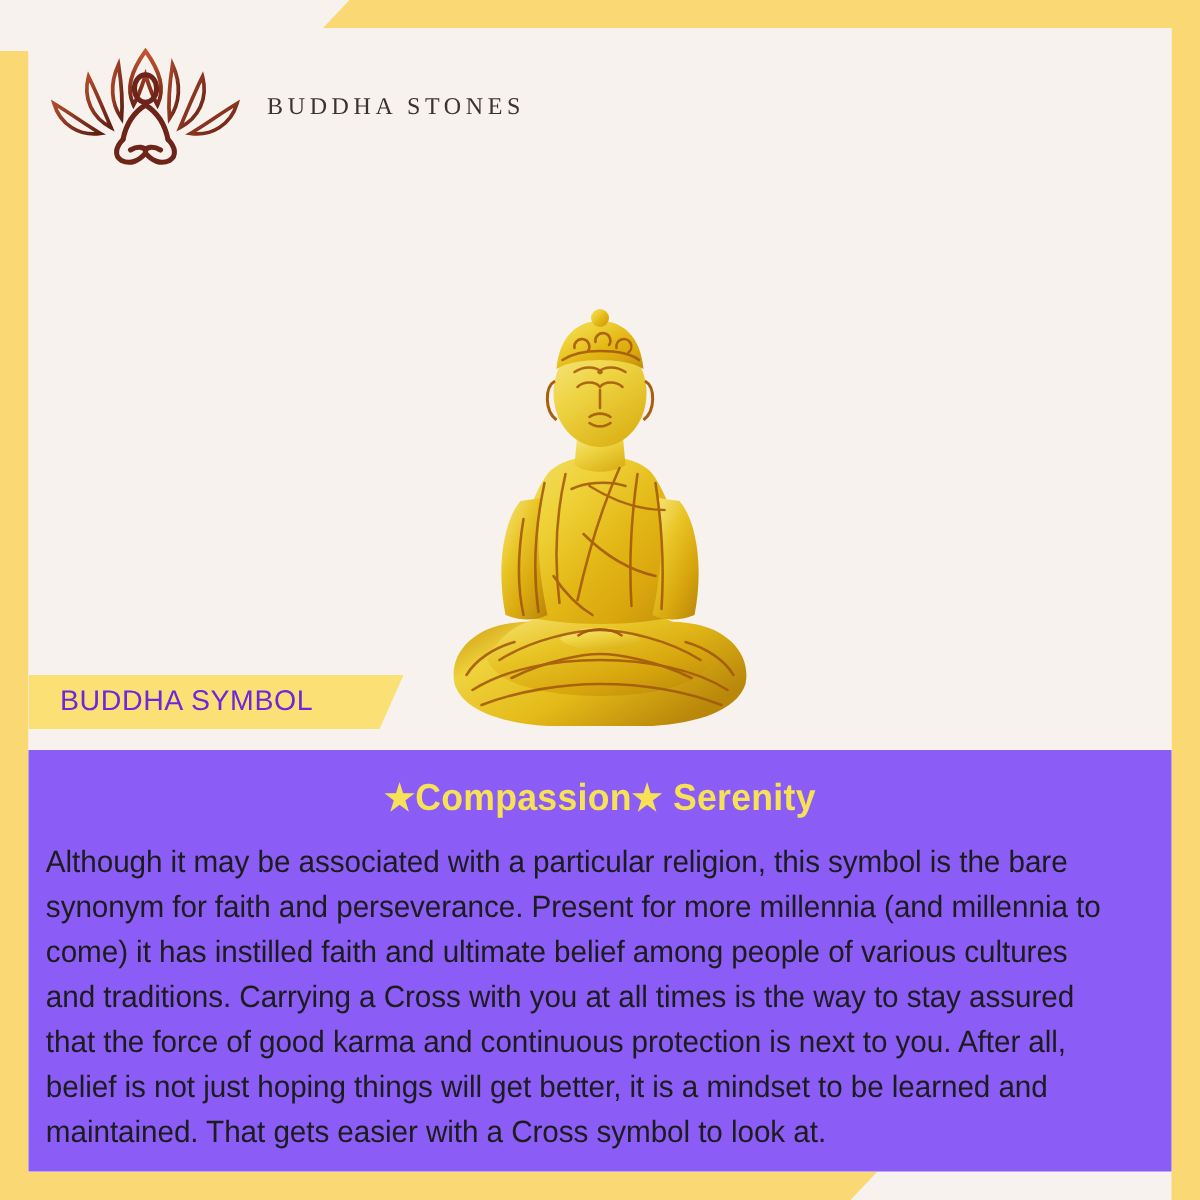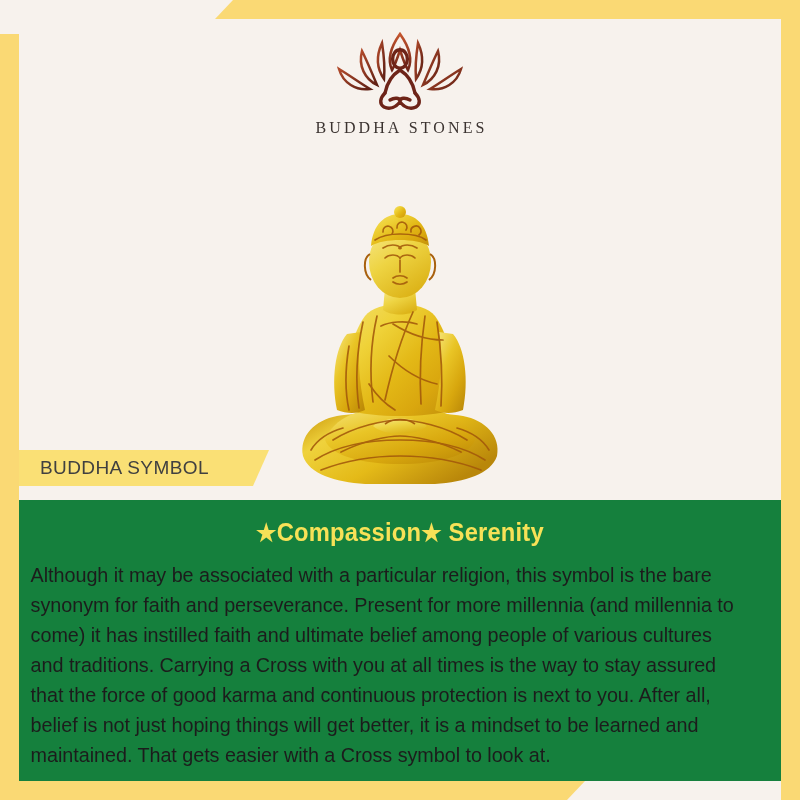--- a/index.html
+++ b/index.html
@@ -68,21 +68,21 @@
     background: #F7F2ED;
   }
 
   
   .logo-block {
     position: absolute;
     top: 6px;
     left: 0;
     right: 0;
     display: flex;
-    flex-direction: column;
+    flex-direction: row;
     align-items: center;
   }
   .logo-mark {
     width: 156px;
     height: 92px;
     display: block;
   }
   .logo-wordmark {
     margin-top: 2px;
     font-family: "Liberation Serif", serif;
@@ -135,21 +135,21 @@
     top: 431px;
     width: 250px;
     height: 36px;
     background: #FAE075;
     clip-path: polygon(0 0, 100% 0, calc(100% - 16px) 100%, 0 100%);
     display: flex;
     align-items: center;
     z-index: 4;
   }
   .tag-label {
-    color: #404040;
+    color: #6d28d9;
     font-size: 19px;
     letter-spacing: 0.4px;
     padding-left: 21px;
     white-space: nowrap;
   }
 
   
   .body-panel {
     position: absolute;
     left: 0;
@@ -336,21 +336,21 @@
           <path d="M204 246 C 198 236, 186 228, 172 224"></path>
         </g>
       </svg>
       </span>
     </div>
 
     <div class="tag-banner" style="background: rgb(250, 224, 117);">
       <span class="tag-label">BUDDHA SYMBOL</span>
     </div>
 
-    <div class="body-panel" style="background: #15803d;">
+    <div class="body-panel" style="background: #8b5cf6;">
       <div class="subhead" style="color: rgb(247, 225, 87);">
         <span class="star">★</span><span>Compassion</span><span class="star">★</span>&nbsp;<span>Serenity</span>
       </div>
       <p class="paragraph" style="color: rgb(28, 28, 28);">Although it may be associated with a particular religion, this symbol is the bare synonym for faith and perseverance. Present for more millennia (and millennia to come) it has instilled faith and ultimate belief among people of various cultures and traditions. Carrying a Cross with you at all times is the way to stay assured that the force of good karma and continuous protection is next to you. After all, belief is not just hoping things will get better, it is a mindset to be learned and maintained. That gets easier with a Cross symbol to look at.</p>
     </div>
 
   </div>
 </div>
 
 </body></html>

